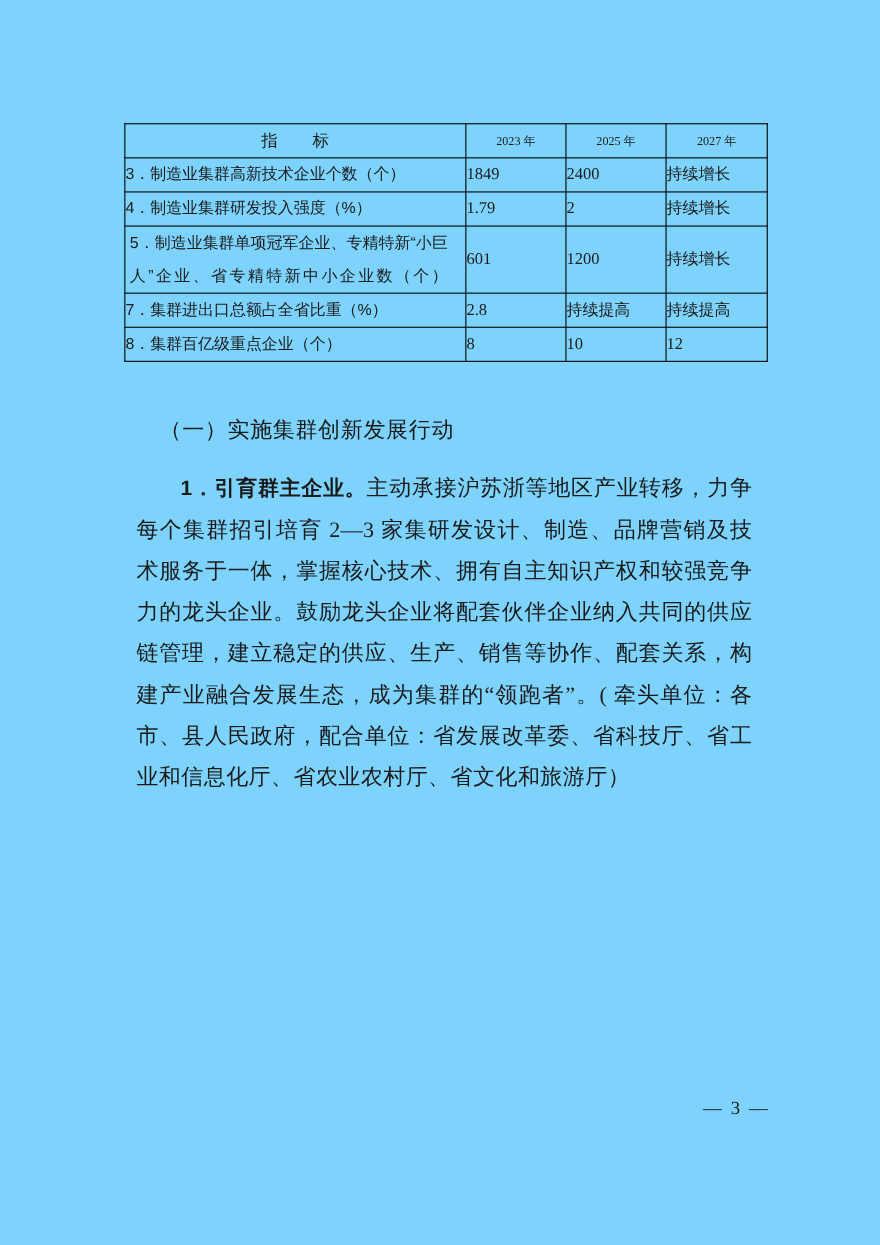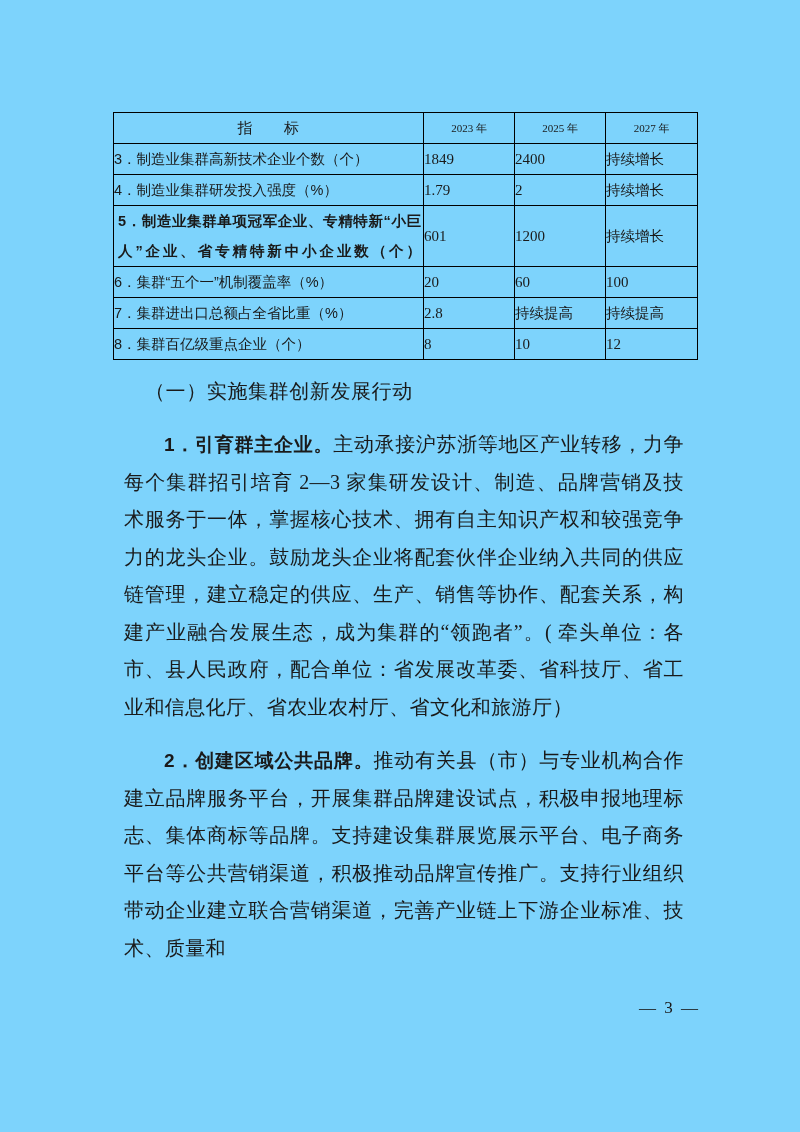--- a/index.html
+++ b/index.html
@@ -68,24 +68,23 @@
     line-height: 30px;
     padding-left: 6px;
     text-align: left;
     white-space: nowrap;
     margin-left: 28px;
   }
   td.lbl.two-line {
     white-space: normal;
     line-height: 30px;
     padding-left: 4px;
-    padding-right: 2px;
+    padding-right: 16px;
     text-align: justify;
     text-align-last: justify;
-    font-weight: bold;
   }
   td.val {
     font-size: 15px;
     line-height: 30px;
     font-family: "Liberation Serif", "DejaVu Serif", serif;
   }
   td.val.cjk {
     font-family: "Liberation Sans", "DejaVu Sans", sans-serif;
     font-size: 14.5px;
   }
@@ -185,26 +184,20 @@
         </tr>
         <tr class="r-tall">
           <td class="lbl two-line">
             <span>5．制造业集群单项冠军企业、专精特新“小</span><span>巨人”企业、省专精特新中小企业数（个）</span>
           </td>
           <td class="val">601</td>
           <td class="val">1200</td>
           <td class="val cjk">持续增长</td>
         </tr>
         <tr class="r-norm">
-          <td class="lbl">6．集群“五个一”机制覆盖率（%）</td>
-          <td class="val">20</td>
-          <td class="val">60</td>
-          <td class="val">100</td>
-        </tr>
-        <tr class="r-norm">
           <td class="lbl">7．集群进出口总额占全省比重（%）</td>
           <td class="val">2.8</td>
           <td class="val cjk">持续提高</td>
           <td class="val cjk">持续提高</td>
         </tr>
         <tr class="r-norm">
           <td class="lbl">8．集群百亿级重点企业（个）</td>
           <td class="val">8</td>
           <td class="val">10</td>
           <td class="val">12</td>
@@ -215,21 +208,18 @@
 
   <div class="content">
 
 
     <div class="sub-heading">（一）实施集群创新发展行动</div>
 
     <p class="body-para">
       <span class="lead">1．引育群主企业。</span><span>主动承接沪苏浙等地区产业转移，力争每个集群招引培育 2—3 家集研发设计、制造、品牌营销及技术服务于一体，掌握核心技术、拥有自主知识产权和较强竞争力的龙头企业。鼓励龙头企业将配套伙伴企业纳入共同的供应链管理，建立稳定的供应、生产、销售等协作、配套关系，构建产业融合发展生态，成为集群的“领跑者”。( 牵头单位：各市、县人民政府，配合单位：省发展改革委、省科技厅、省工业和信息化厅、省农业农村厅、省文化和旅游厅）</span>
     </p>
 
-    <p class="body-para">
-      <span class="lead">2．创建区域公共品牌。</span><span>推动有关县（市）与专业机构合作建立品牌服务平台，开展集群品牌建设试点，积极申报地理标志、集体商标等品牌。支持建设集群展览展示平台、电子商务平台等公共营销渠道，积极推动品牌宣传推广。支持行业组织带动企业建立联合营销渠道，完善产业链上下游企业标准、技术、质量和</span>
-    </p>
 
   </div>
 
   <div class="footer">— 3 —</div>
 
 </div>
 
 </body></html>

